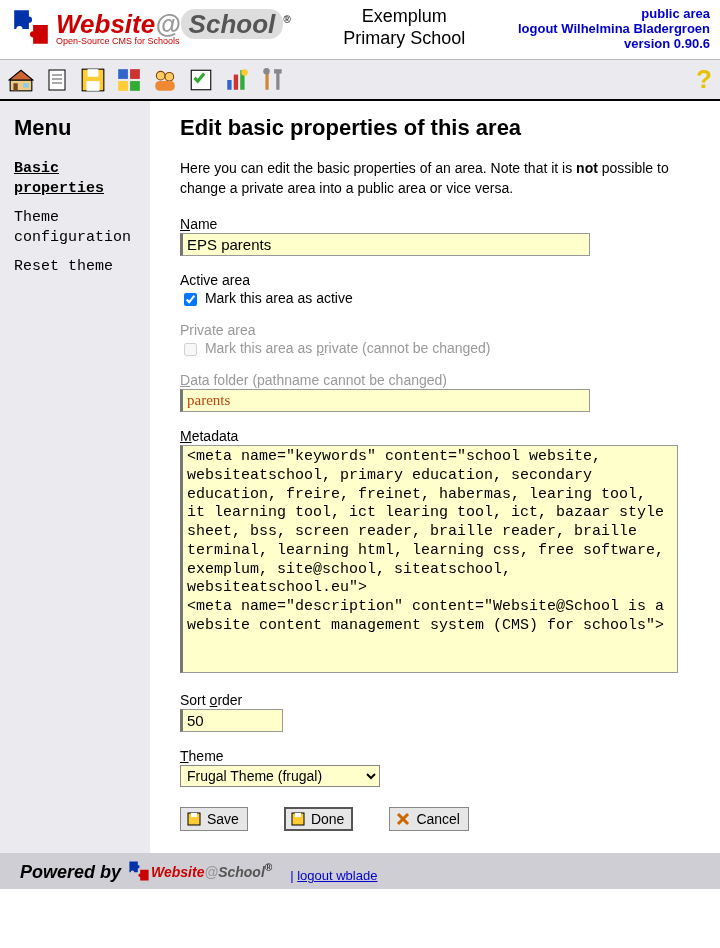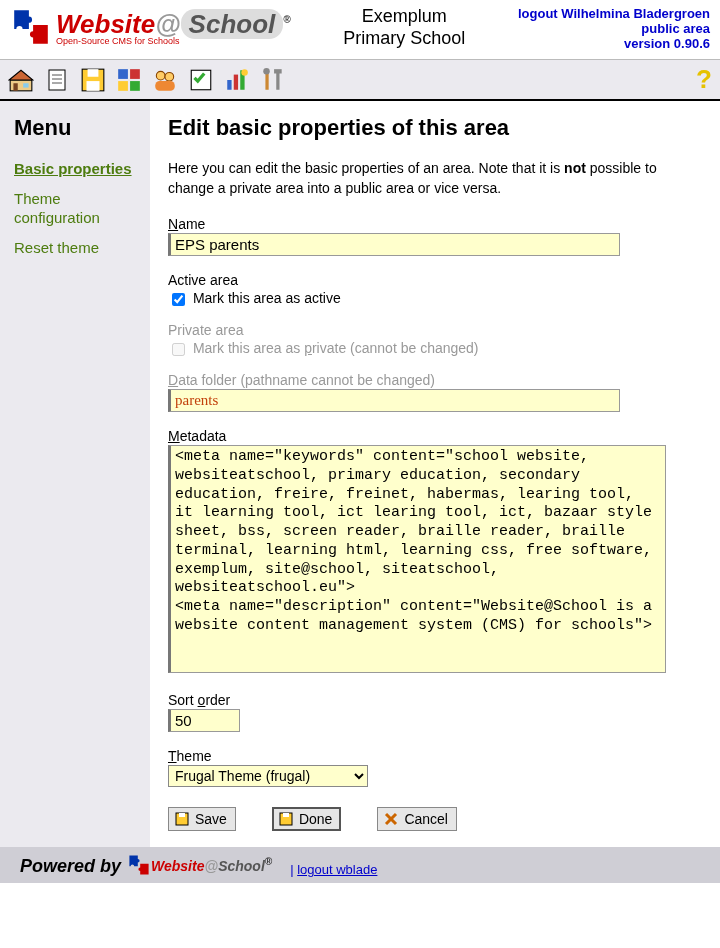--- a/index.html
+++ b/index.html
@@ -17,31 +17,31 @@
 .header-links { text-align: right; font-size: 13px; font-weight: bold; color: #0000cc; }
 .header-links a { color: #0000cc; text-decoration: none; display: block; }
 .reg { font-size: 10px; vertical-align: super; color: #333; }
 .toolbar { background: #ebeaef; border-top: 1px solid #bbb; border-bottom: 2px solid #000; padding: 4px 8px; display: flex; align-items: center; margin-top: 6px; }
 .toolbar-icon { width: 26px; height: 26px; margin-right: 10px; display: inline-flex; align-items: center; justify-content: center; }
 .toolbar-spacer { flex: 1; }
 .help-icon { font-size: 26px; font-weight: bold; color: #e6c200; }
 .main { display: flex; }
 .sidebar { width: 150px; background: #ebeaef; padding: 14px 10px 40px 14px; min-height: 720px; }
 .sidebar h2 { font-size: 22px; margin-bottom: 18px; }
-.sidebar a { display: block; color: #4d7c0f; font-size: 15px; margin-bottom: 10px; text-decoration: none; line-height: 1.3; }
+.sidebar a { display: block; color: #000000; font-size: 15px; margin-bottom: 10px; text-decoration: none; line-height: 1.3; font-family: Liberation Mono, monospace; }
 .sidebar a.active { text-decoration: underline; font-weight: bold; }
-.content { flex: 1; padding: 14px 18px 16px 18px; }
+.content { flex: 1; padding: 14px 18px 22px 18px; margin-left: 12px; }
 .content h1 { font-size: 22px; margin-bottom: 18px; }
 .intro { font-size: 14px; line-height: 1.4; margin-bottom: 18px; }
 .intro b { font-weight: bold; }
 .field-label { font-size: 14px; margin-bottom: 1px; }
 .field-label .ul { text-decoration: underline; }
 .disabled-label { color: #999; }
-.text-input { width: 452px; background: #ffffcc; border: 1px solid #999; border-left: 3px solid #777; padding: 2px 4px; font-size: 15px; font-family: Arial; margin-bottom: 16px; }
-.text-input.narrow { width: 72px; }
+.text-input { width: 410px; background: #ffffcc; border: 1px solid #999; border-left: 3px solid #777; padding: 2px 4px; font-size: 15px; font-family: Arial; margin-bottom: 16px; }
+.text-input.narrow { width: 103px; }
 .text-input.disabled { color: #c2410c; font-family: Liberation Serif, serif; }
 .checkbox-row { font-size: 14px; margin-bottom: 16px; margin-top: 2px; }
 .checkbox-row.disabled { color: #999; }
 .checkbox-row input { margin: 0 4px 0 4px; vertical-align: middle; }
 .textarea-wrap { position: relative; width: 510px; margin-bottom: 16px; }
 textarea { width: 498px; height: 228px; background: #ffffcc; border: 1px solid #999; border-left: 3px solid #777; padding: 2px 4px; font-family: "Courier New", monospace; font-size: 15px; line-height: 1.25; resize: none; overflow-y: scroll; }
 .select-wrap { width: 200px; margin-bottom: 20px; }
 select { width: 200px; background: #ffffcc; border: 1px solid #888; padding: 1px 2px; font-size: 14px; font-family: Arial; }
 .button-row { display: flex; gap: 36px; }
 .btn { background: #e6e6e6; border: 1px solid #888; padding: 3px 8px 3px 6px; font-size: 14px; display: inline-flex; align-items: center; cursor: pointer; }
@@ -68,22 +68,22 @@
         <span class="logo-red">Website</span><span class="logo-at">@</span><span class="logo-gray">School</span><span class="reg">®</span>
       </div>
       <div class="logo-sub">Open-Source CMS for Schools</div>
     </div>
   </div>
   <div class="school-title">
     <div>Exemplum</div>
     <div>Primary School</div>
   </div>
   <div class="header-links">
+    <a href="#">public area</a>
     <a href="#">logout Wilhelmina Bladergroen</a>
-    <a href="#">public area</a>
     <a href="#">version 0.90.6</a>
   </div>
 </div>
 
 <div class="toolbar">
   <span class="toolbar-icon">
       <svg viewBox="0 0 24 24" width="26" height="26">
         <rect x="2" y="12" width="20" height="10" fill="#eecc88" stroke="#000"></rect>
         <polygon points="1,12 12,3 23,12" fill="#cc6633" stroke="#000"></polygon>
         <rect x="5" y="15" width="4" height="7" fill="#774422"></rect>

